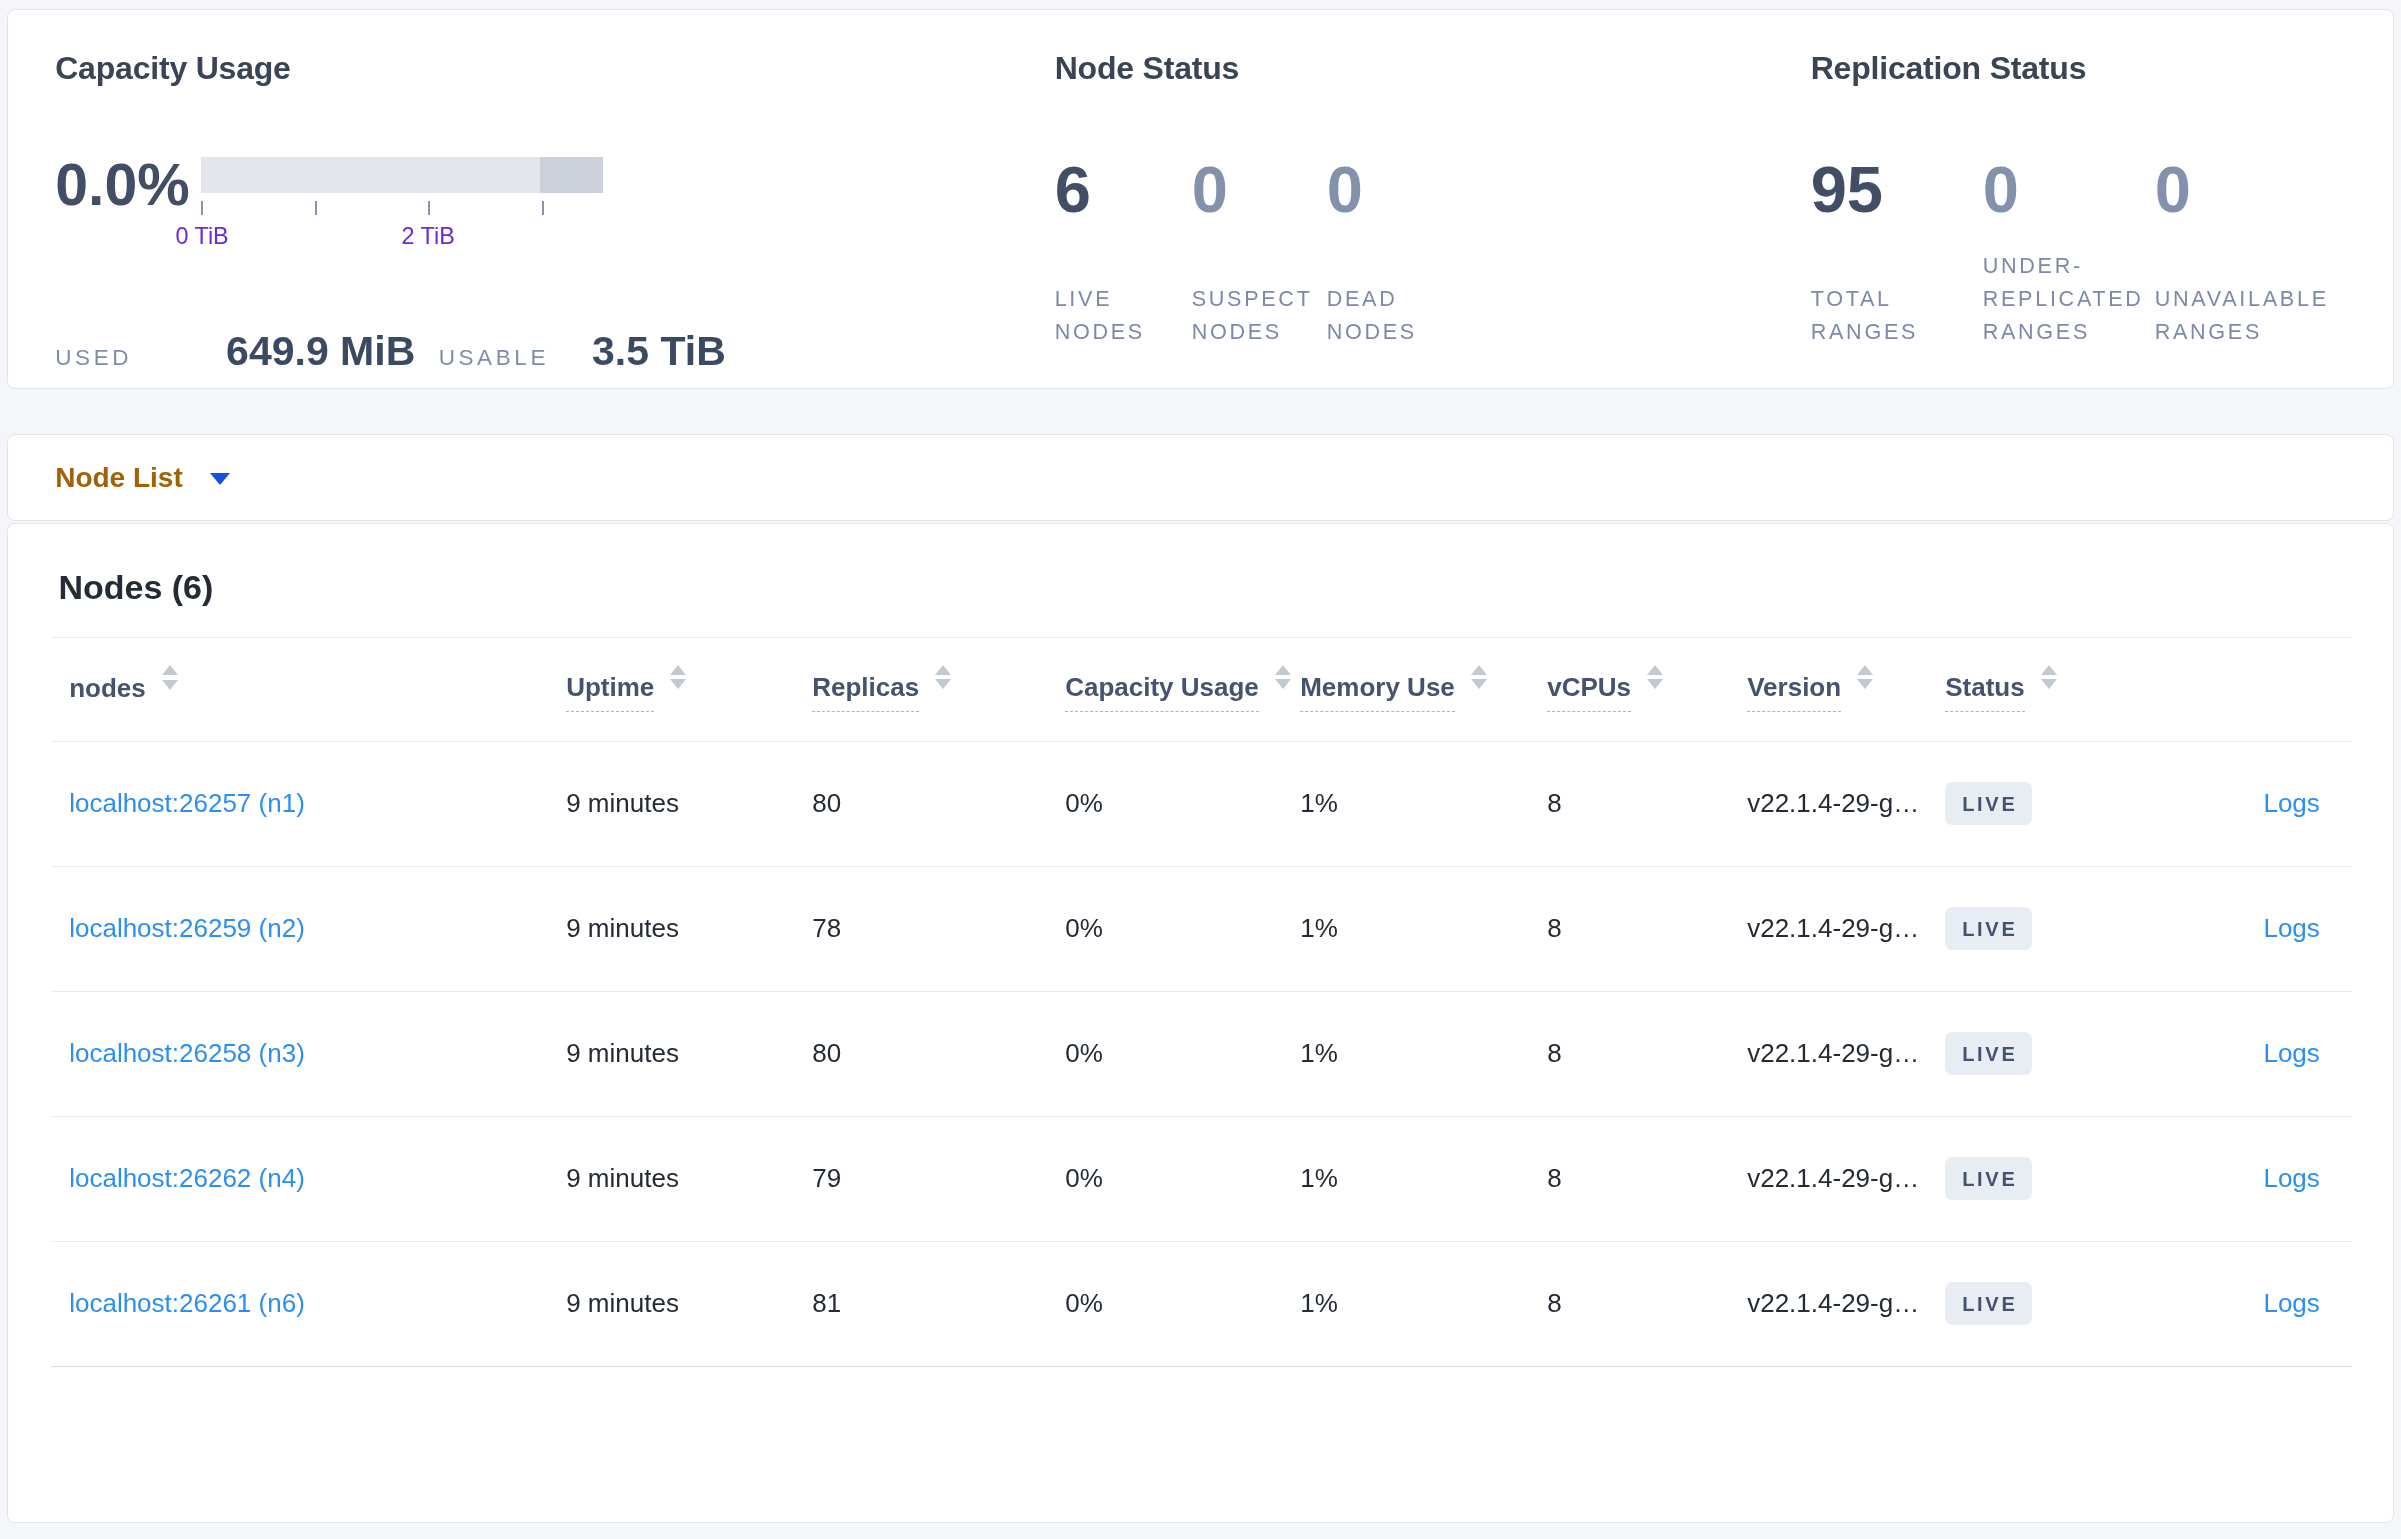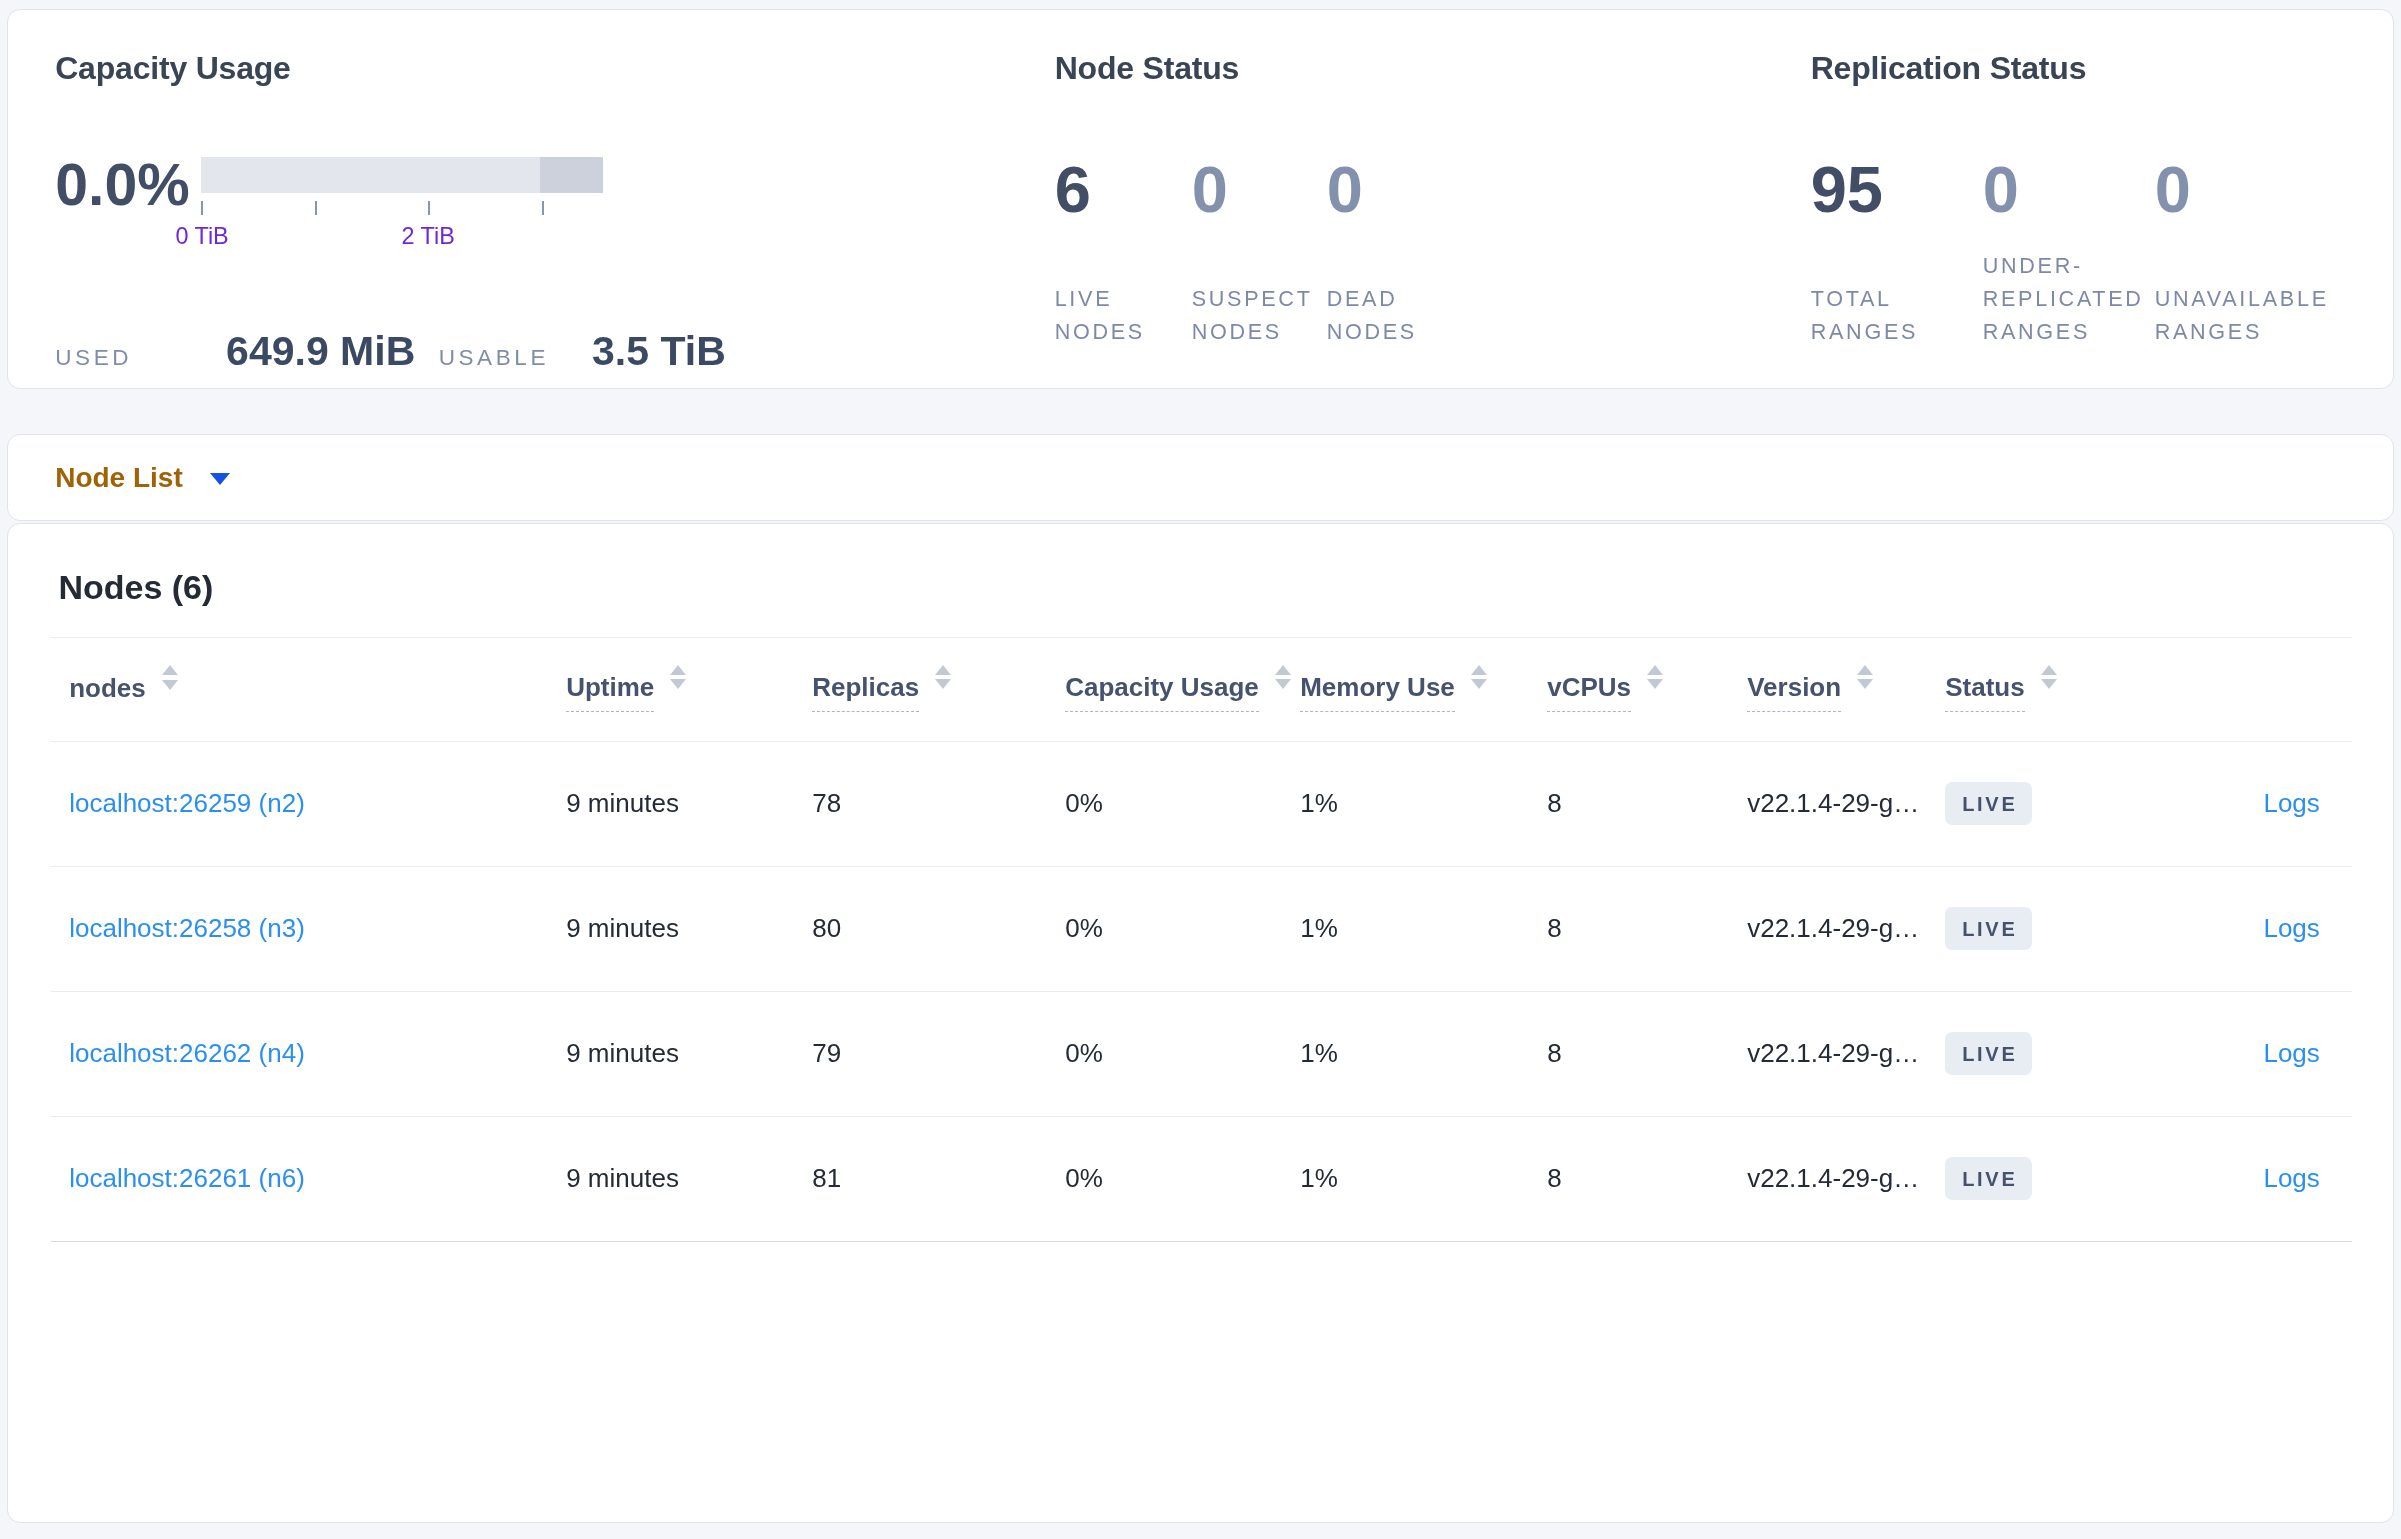--- a/index.html
+++ b/index.html
@@ -7,21 +7,21 @@
   body {
     background:#f4f6fa;
     font-family:"Liberation Sans", sans-serif;
     color:#242b35;
     overflow:hidden;
   }
   .page { padding:9px 7.2px 0 7.2px; }
   .card {
     background:#ffffff;
     border:0.9px solid #e0e4eb;
-    border-radius:13px;
+    border-radius:8px;
   }
 
   
   .summary-card {
     height:380px;
     display:flex;
     padding:38px 40px 0 47px;
   }
   .section-title {
     font-size:32px;
@@ -322,20 +322,31 @@
             <span class="hlabel">Version</span><span class="sort-icon"><span class="sort-up"></span><span class="sort-down"></span></span>
           </th>
           <th class="sortable">
             <span class="hlabel">Status</span><span class="sort-icon"><span class="sort-up"></span><span class="sort-down"></span></span>
           </th>
           <th></th>
         </tr>
       </thead>
       <tbody>
         <tr>
+          <td><a class="node-link" href="#">localhost:26257 (n1)</a></td>
+          <td>9 minutes</td>
+          <td>80</td>
+          <td>0%</td>
+          <td>1%</td>
+          <td>8</td>
+          <td>v22.1.4-29-g…</td>
+          <td><span class="status-badge">LIVE</span></td>
+          <td class="logs-cell"><a class="logs-link" href="#">Logs</a></td>
+        </tr>
+        <tr>
           <td><a class="node-link" href="#">localhost:26259 (n2)</a></td>
           <td>9 minutes</td>
           <td>78</td>
           <td>0%</td>
           <td>1%</td>
           <td>8</td>
           <td>v22.1.4-29-g…</td>
           <td><span class="status-badge">LIVE</span></td>
           <td class="logs-cell"><a class="logs-link" href="#">Logs</a></td>
         </tr>

